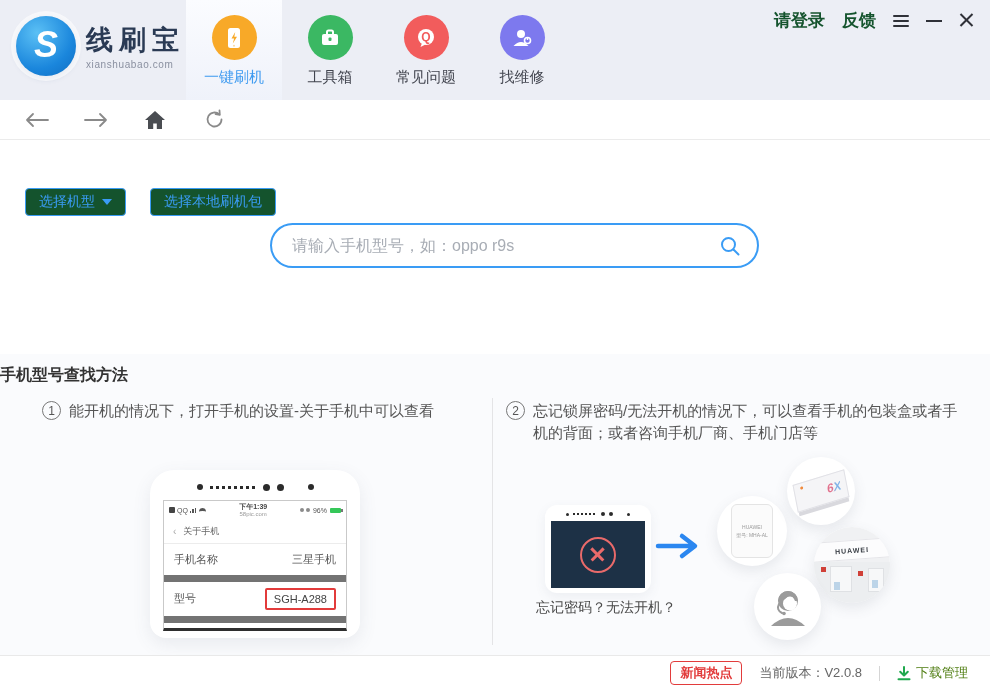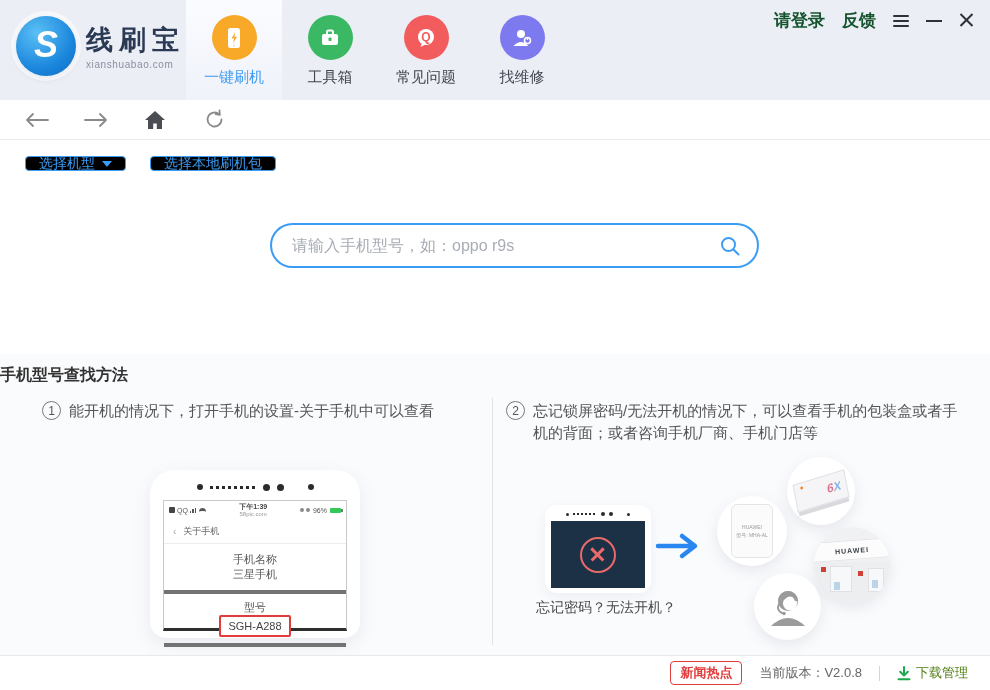--- a/index.html
+++ b/index.html
@@ -36,22 +36,22 @@
   .close-x::before,.close-x::after { content:""; position:absolute; left:-1px; top:6px; width:17px; height:2px; background:#2f3138; }
   .close-x::before { transform:rotate(45deg);} .close-x::after { transform:rotate(-45deg);}
 
   
   .toolbar { position:absolute; left:0; top:100px; right:0; height:40px; background:#fff;
     border-bottom:1px solid #ebebeb; display:flex; align-items:center; gap:33px; padding-left:24px; }
   .tool-btn { width:26px; height:26px; display:flex; align-items:center; justify-content:center; cursor:pointer; }
 
   
   .btn-row { position:absolute; left:25px; top:156px; display:flex; gap:24px; }
-  .outline-btn { border:1px solid #3a9cf5; color:#3a9cf5; background:#000000; border-radius:4px;
-    height:15px; padding:0 13px; display:flex; align-items:center; gap:7px; font-size:14px; cursor:pointer; }
+  .outline-btn { border:1px solid #3a9cf5; color:#3a9cf5; background:#14532d; border-radius:4px;
+    height:28px; padding:0 13px; display:flex; align-items:center; gap:7px; font-size:14px; cursor:pointer;margin-top:32px; }
   .caret-down { width:0; height:0; border-left:5px solid transparent; border-right:5px solid transparent; border-top:6px solid #3a9cf5; }
 
   
   .search { position:absolute; left:270px; top:223px; width:489px; height:45px; border:2px solid #3a9cf5;
     border-radius:24px; background:#fff; display:flex; align-items:center; padding:0 16px 0 20px; }
   .search input { flex:1; border:none; outline:none; font-size:16px; color:#333; background:transparent;
     font-family:"Liberation Sans","DejaVu Sans",sans-serif; }
   .search input::placeholder { color:#a8adb5; }
 
   
@@ -87,21 +87,21 @@
   .sb-time { font-size:7px; font-weight:bold; color:#444; }
   .sb-site { font-size:6px; color:#9a9a9a; }
   .sb-dot { width:4px; height:4px; border-radius:50%; background:#8b8b8b; }
   .sb-pct { font-size:7px; color:#555; margin:0 1px; }
   .sb-batt { width:11px; height:5px; background:#35c759; border-radius:1px; position:relative; }
   .sb-batt::after { content:""; position:absolute; right:-2px; top:1px; width:1.5px; height:3px; background:#777; }
   .about-row { display:flex; align-items:center; gap:7px; padding:6px 9px 5px; font-size:9px; color:#666;
     border-bottom:1px solid #ececec; }
   .chev { color:#a8a8a8; font-size:10px; }
   .info-row { display:flex; justify-content:space-between; align-items:center; padding:8px 10px; font-size:11px;
-    color:#555; border-bottom:4px solid #737373;flex-direction:column; }
+    color:#555; border-bottom:7px solid #737373; }
   .info-row.model { padding-top:6px; padding-bottom:6px; }
   .model-box { border:2px solid #e23b3b; border-radius:2px; padding:3px 7px; font-size:11px; color:#444; background:#fff; }
 
   
   .locked-phone { position:absolute; left:545px; top:505px; width:106px; height:88px; background:#fff;
     border-radius:12px; box-shadow:0 4px 12px rgba(80,90,110,.08); }
   .mini-speaker { height:13px; display:flex; align-items:center; justify-content:center; gap:4px; padding-top:5px; }
   .mdot3 { width:3px; height:3px; border-radius:50%; background:#2b2b2b; }
   .mdot4 { width:4px; height:4px; border-radius:50%; background:#2b2b2b; }
   .mdash { width:24px; height:2px; background-image:repeating-linear-gradient(90deg,#2b2b2b 0 2px, transparent 2px 4px); }

